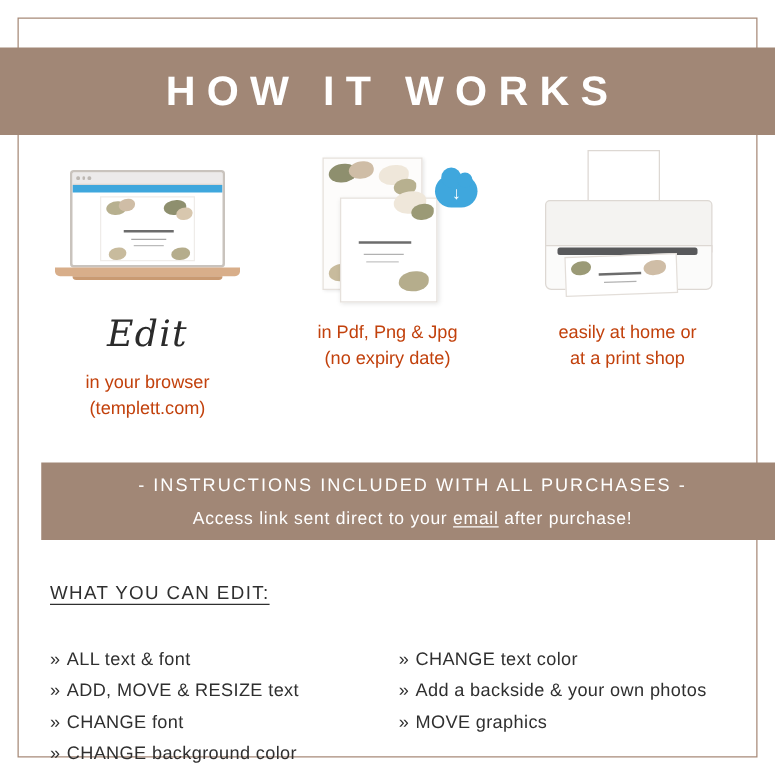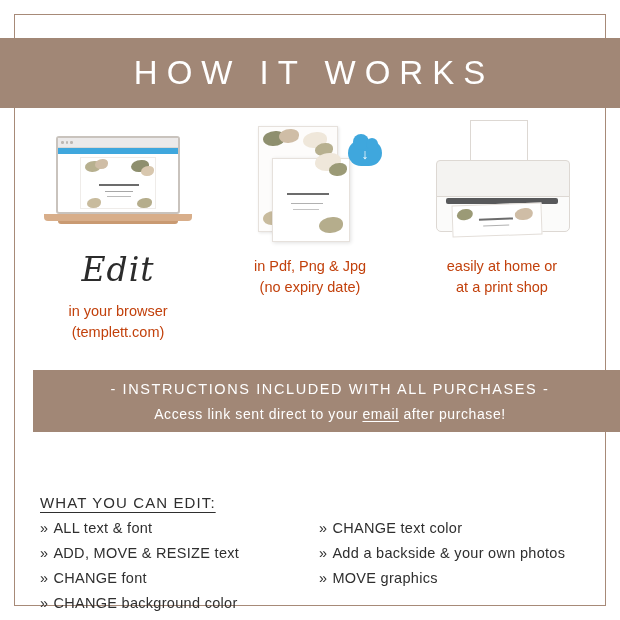--- a/index.html
+++ b/index.html
@@ -41,21 +41,21 @@
     height: 70px;
     background: #a18776;
     display: flex;
     align-items: center;
     justify-content: center;
   }
   .header-title {
     color: #ffffff;
     font-size: 33px;
     letter-spacing: 9px;
-    font-weight: 400;
+    font-weight: 700;
     font-family: "Liberation Sans", sans-serif;
     text-transform: uppercase;
     white-space: nowrap;
     padding-left: 8px;
   }
 
   
   .steps {
     position: absolute;
     left: 22px;
@@ -70,21 +70,21 @@
     align-items: center;
   }
   .art {
     height: 126px;
     width: 180px;
     position: relative;
   }
   .script {
     font-family: "DejaVu Serif", serif;
     font-style: italic;
-    font-size: 33px;
+    font-size: 29px;
     color: #2b2b2b;
     margin-top: 6px;
     letter-spacing: 1px;
   }
   .caption {
     margin-top: 12px;
     text-align: center;
     font-size: 14.5px;
     color: #c2410c;
     line-height: 1.45;
@@ -295,21 +295,21 @@
     letter-spacing: .6px;
     margin-top: 9px;
     font-family: "Liberation Sans", sans-serif;
   }
   .instr-sub u { text-underline-offset: 2px; }
 
   
   .edit-title {
     position: absolute;
     left: 40px;
-    top: 494px;
+    top: 466px;
     font-size: 15px;
     color: #2f2f2f;
     letter-spacing: 1.1px;
     text-decoration: underline;
     text-underline-offset: 4px;
     font-family: "Liberation Sans", sans-serif;
   }
   .edit-cols {
     position: absolute;
     left: 40px;

